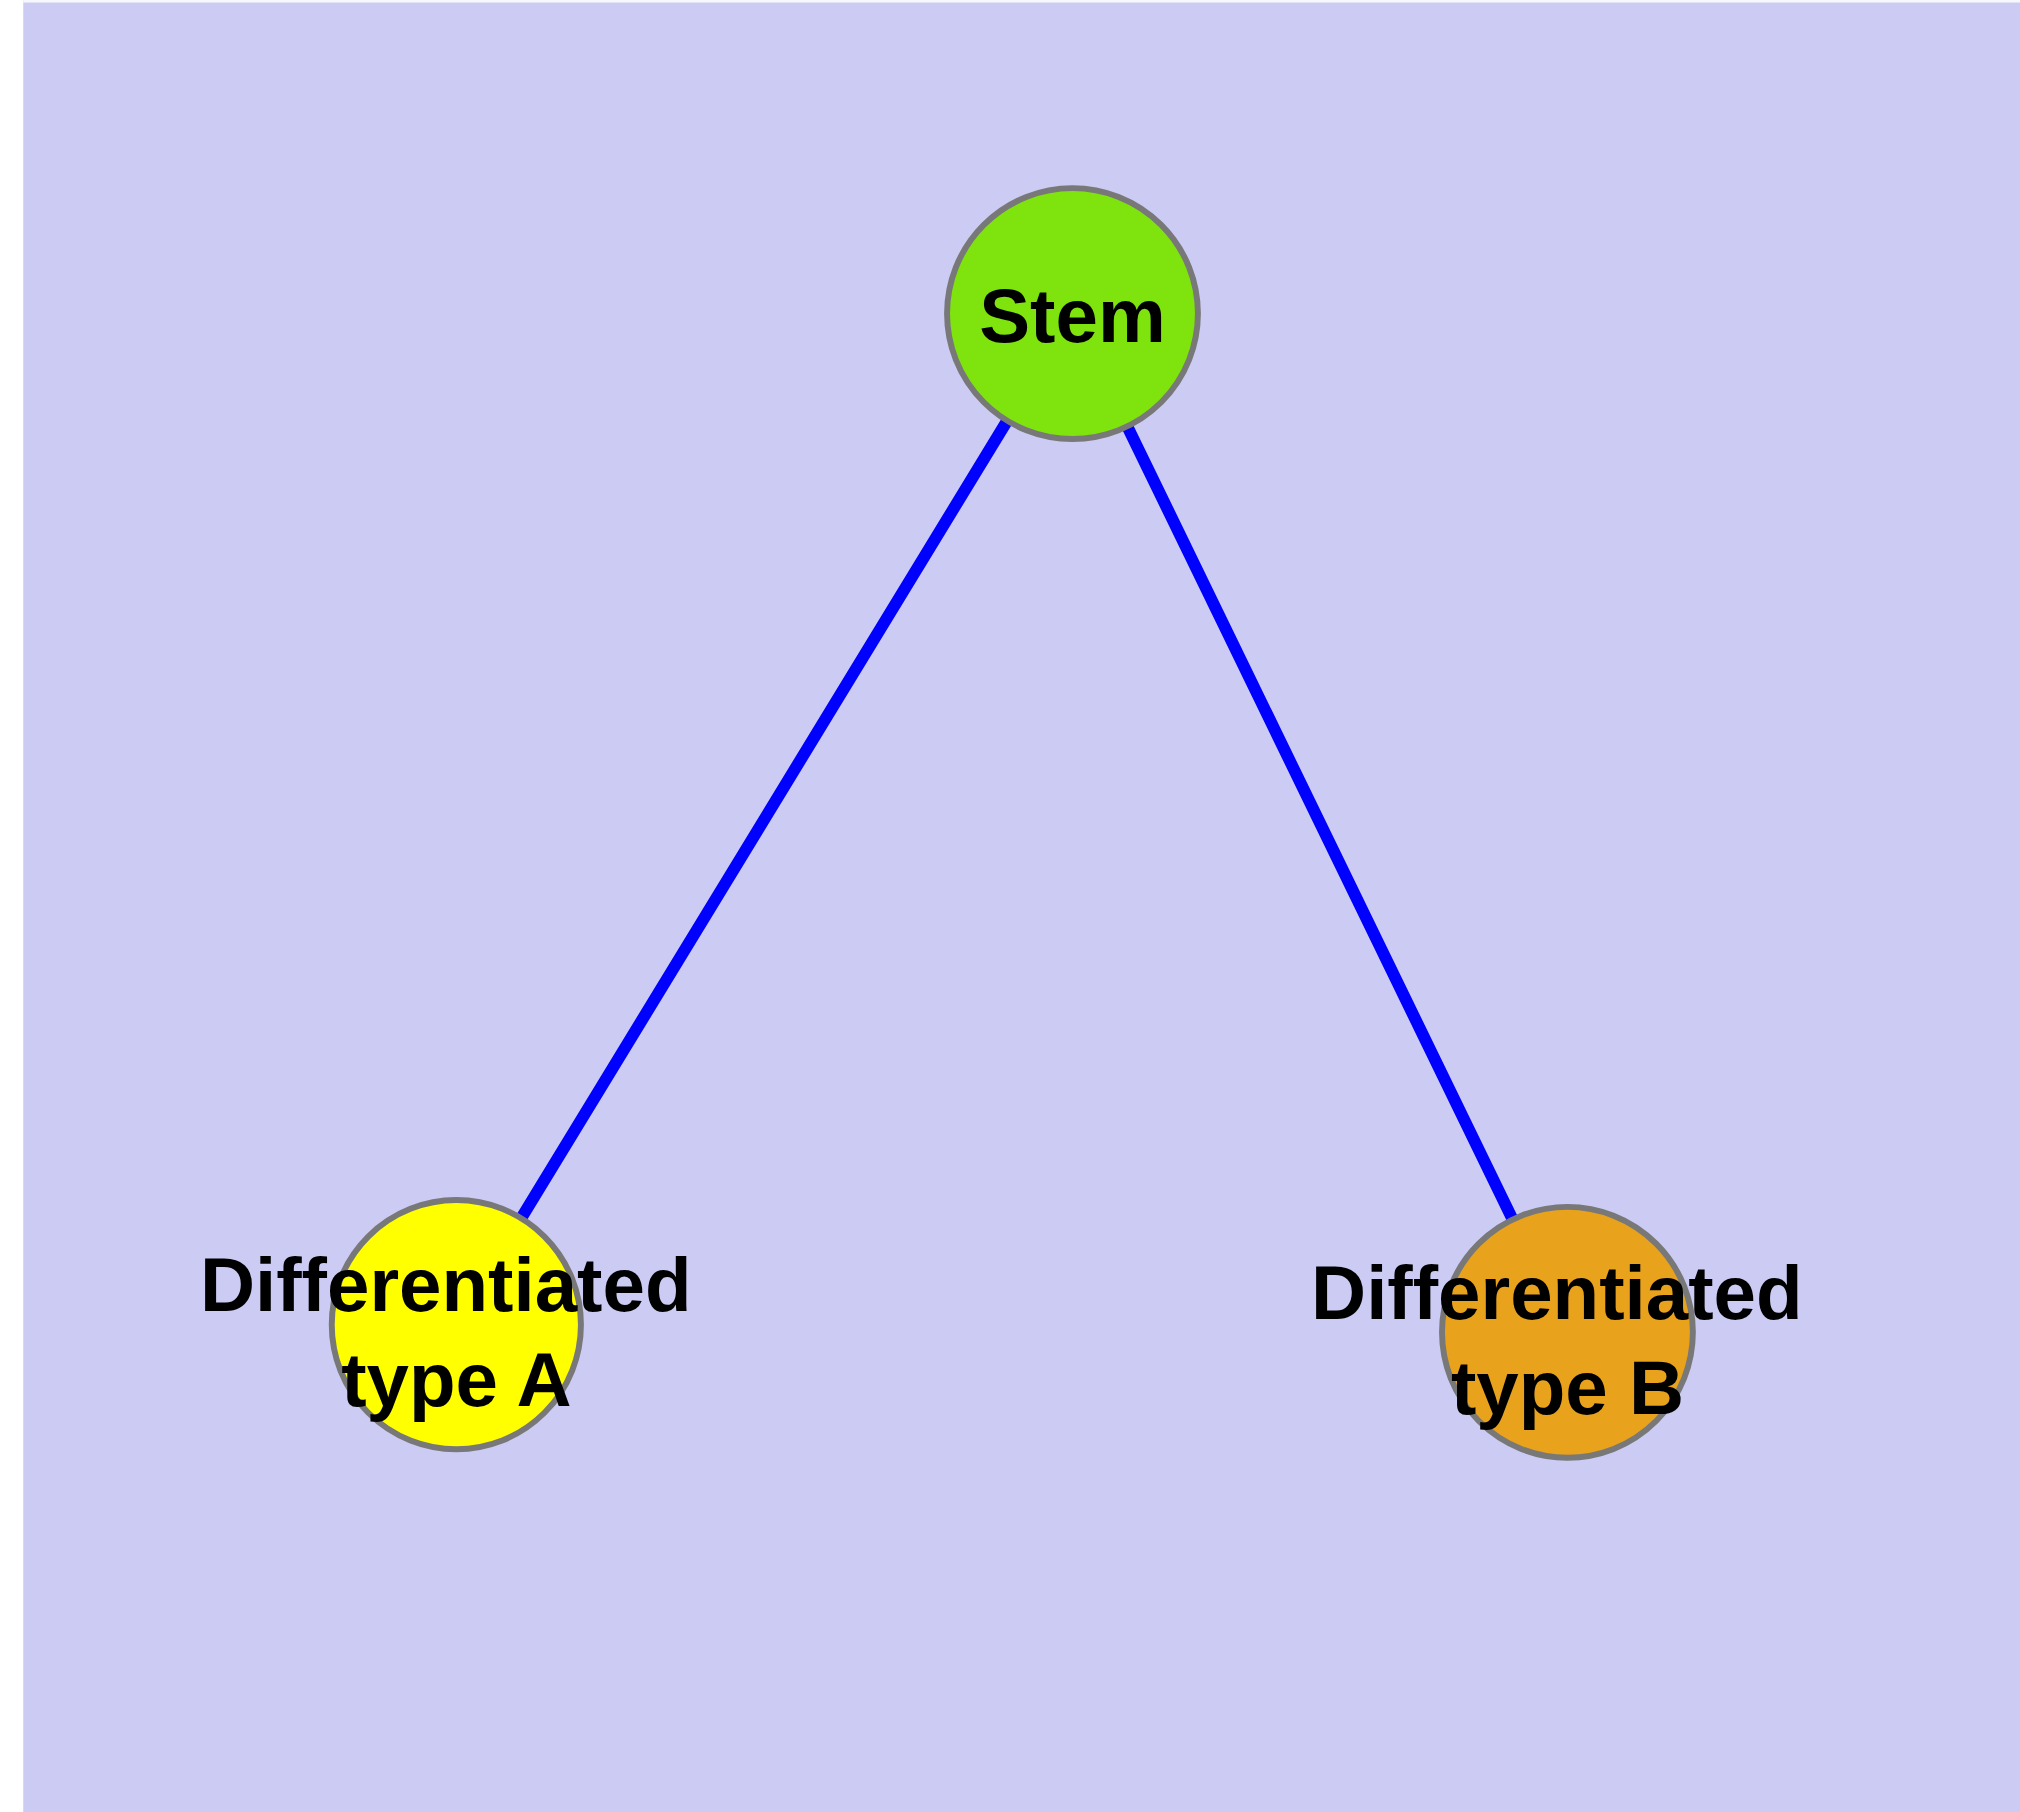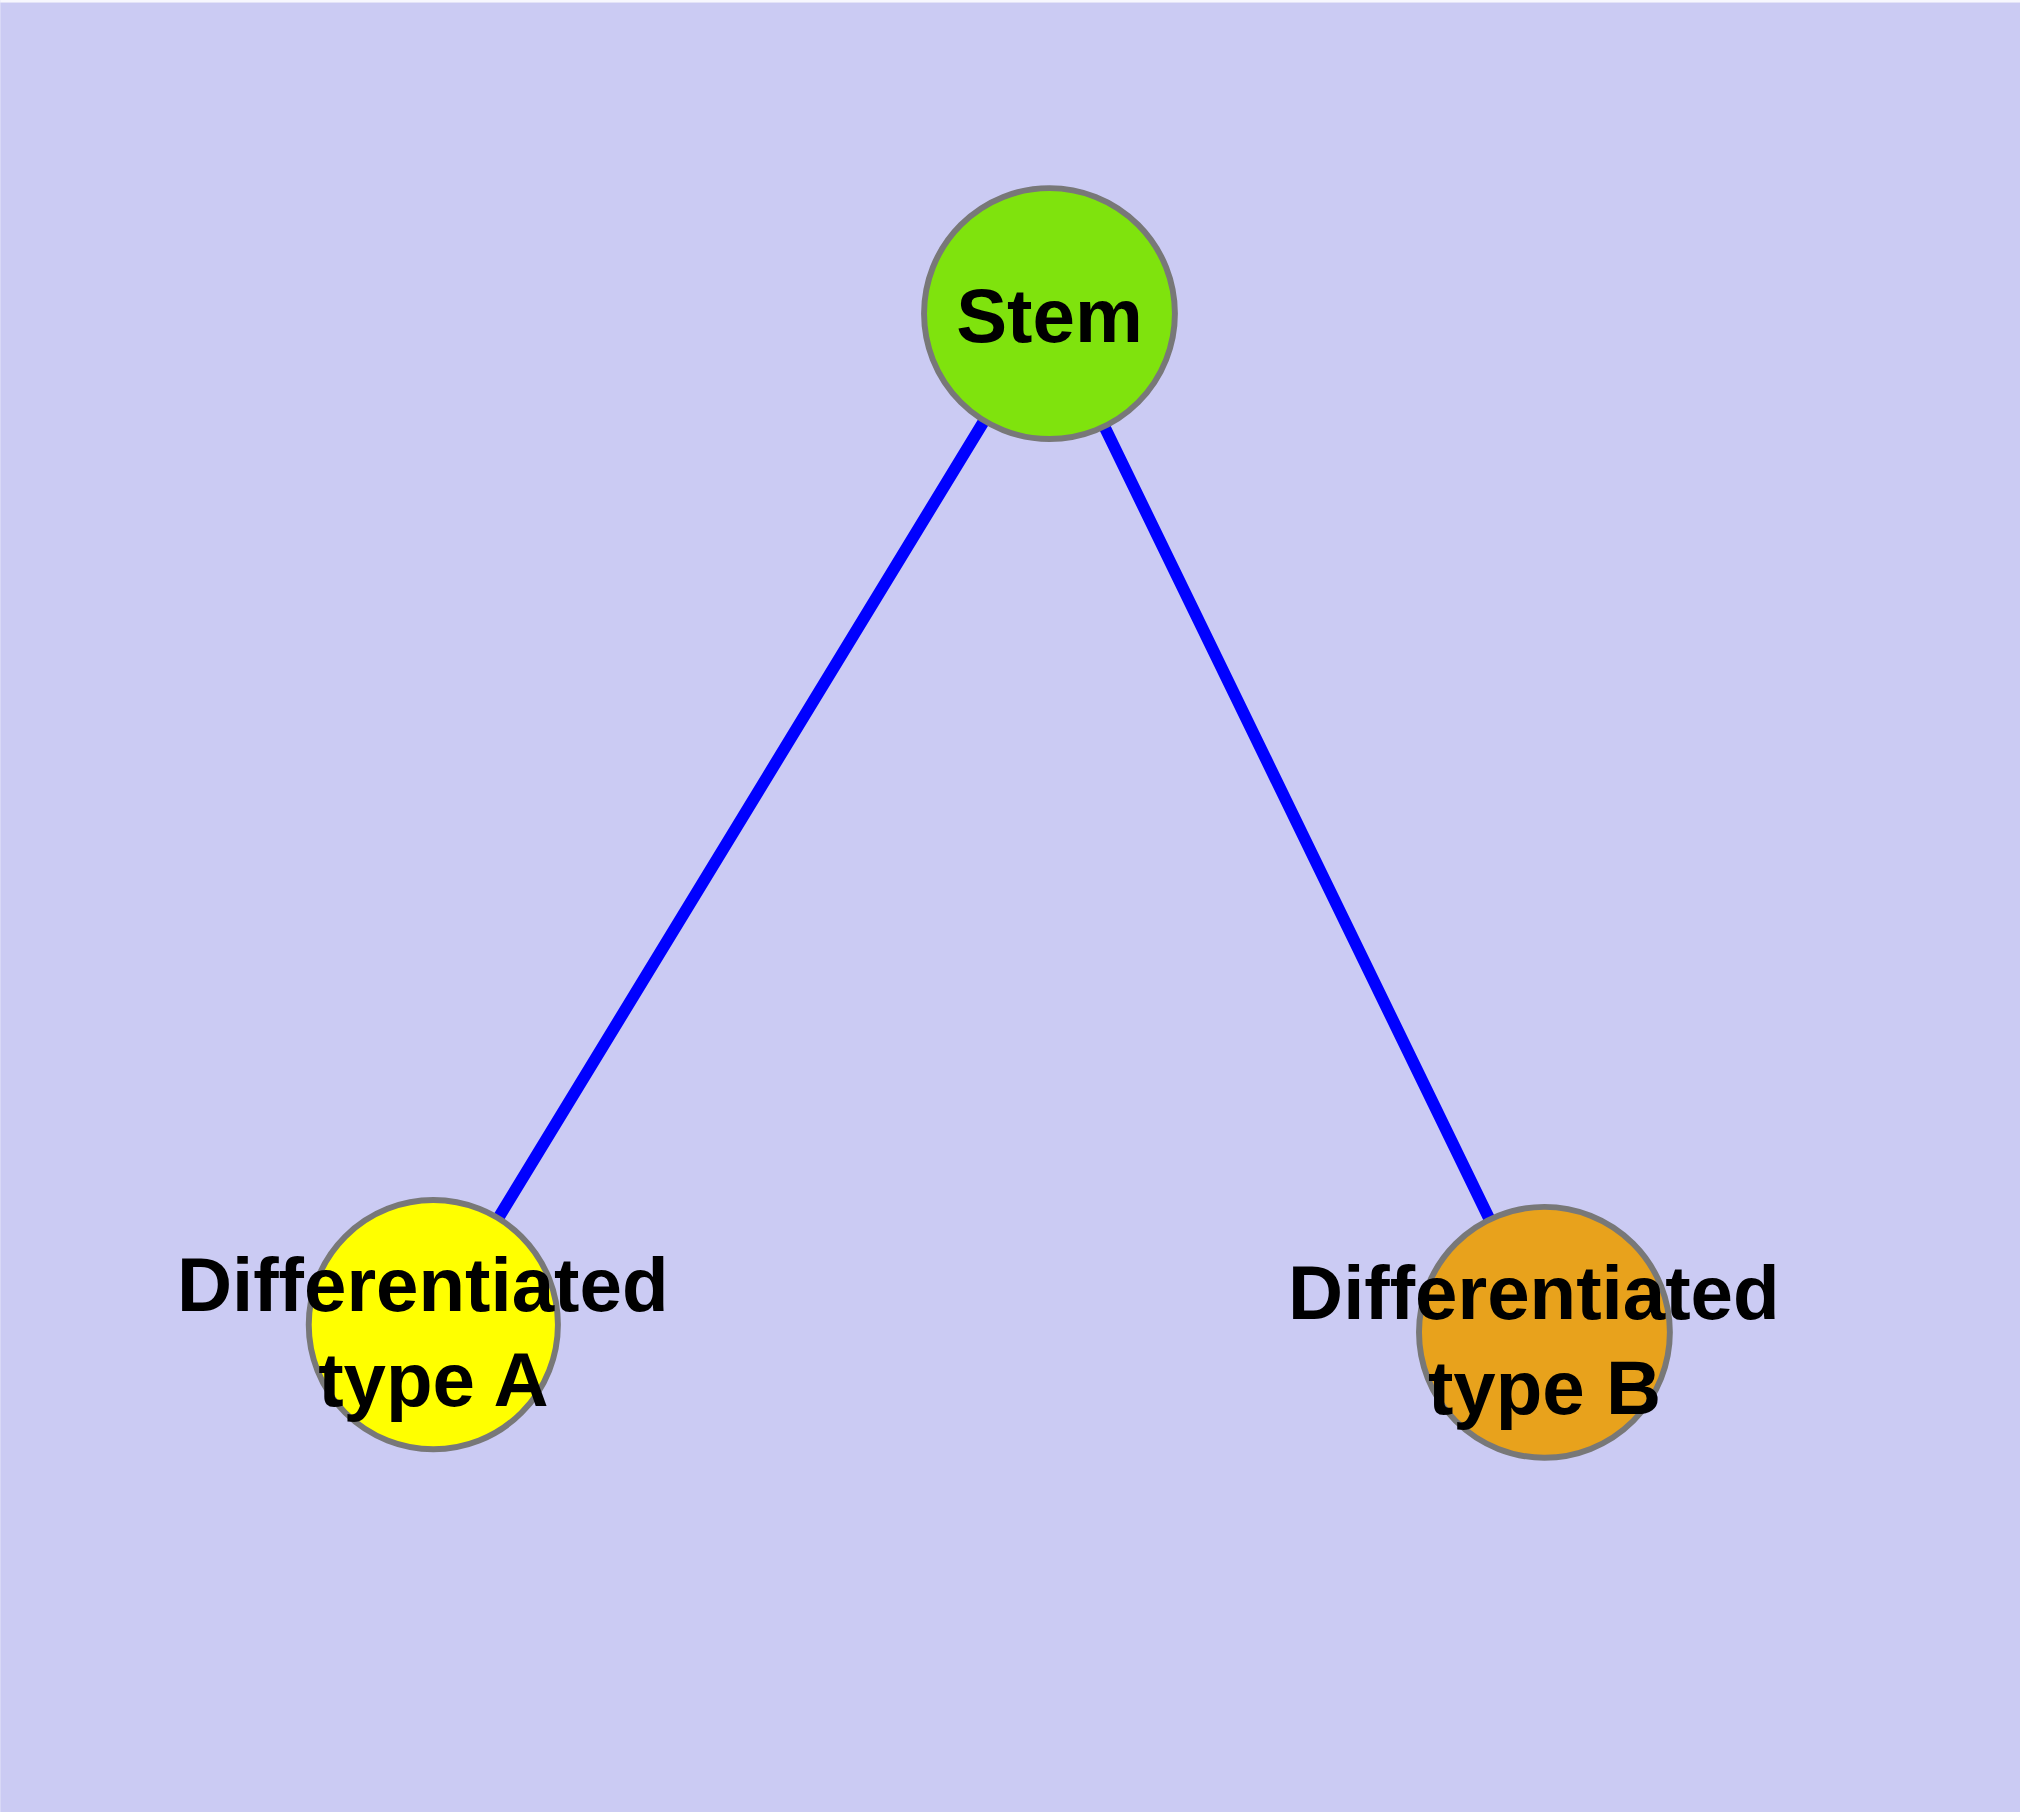--- a/index.html
+++ b/index.html
@@ -7,20 +7,21 @@
     padding: 0;
     width: 2021px;
     height: 1812px;
     overflow: hidden;
     font-family: "Liberation Sans", sans-serif;
   }
   #stage {
     position: relative;
     width: 1635px;
     height: 1812px;
+    margin-left: 23px;
   }
   svg { display: block; }
   .node-label {
     font-family: "Liberation Sans", "DejaVu Sans", sans-serif;
     font-weight: bold;
     font-size: 90px;
     fill: #000000;
   }
 </style>
 </head>

